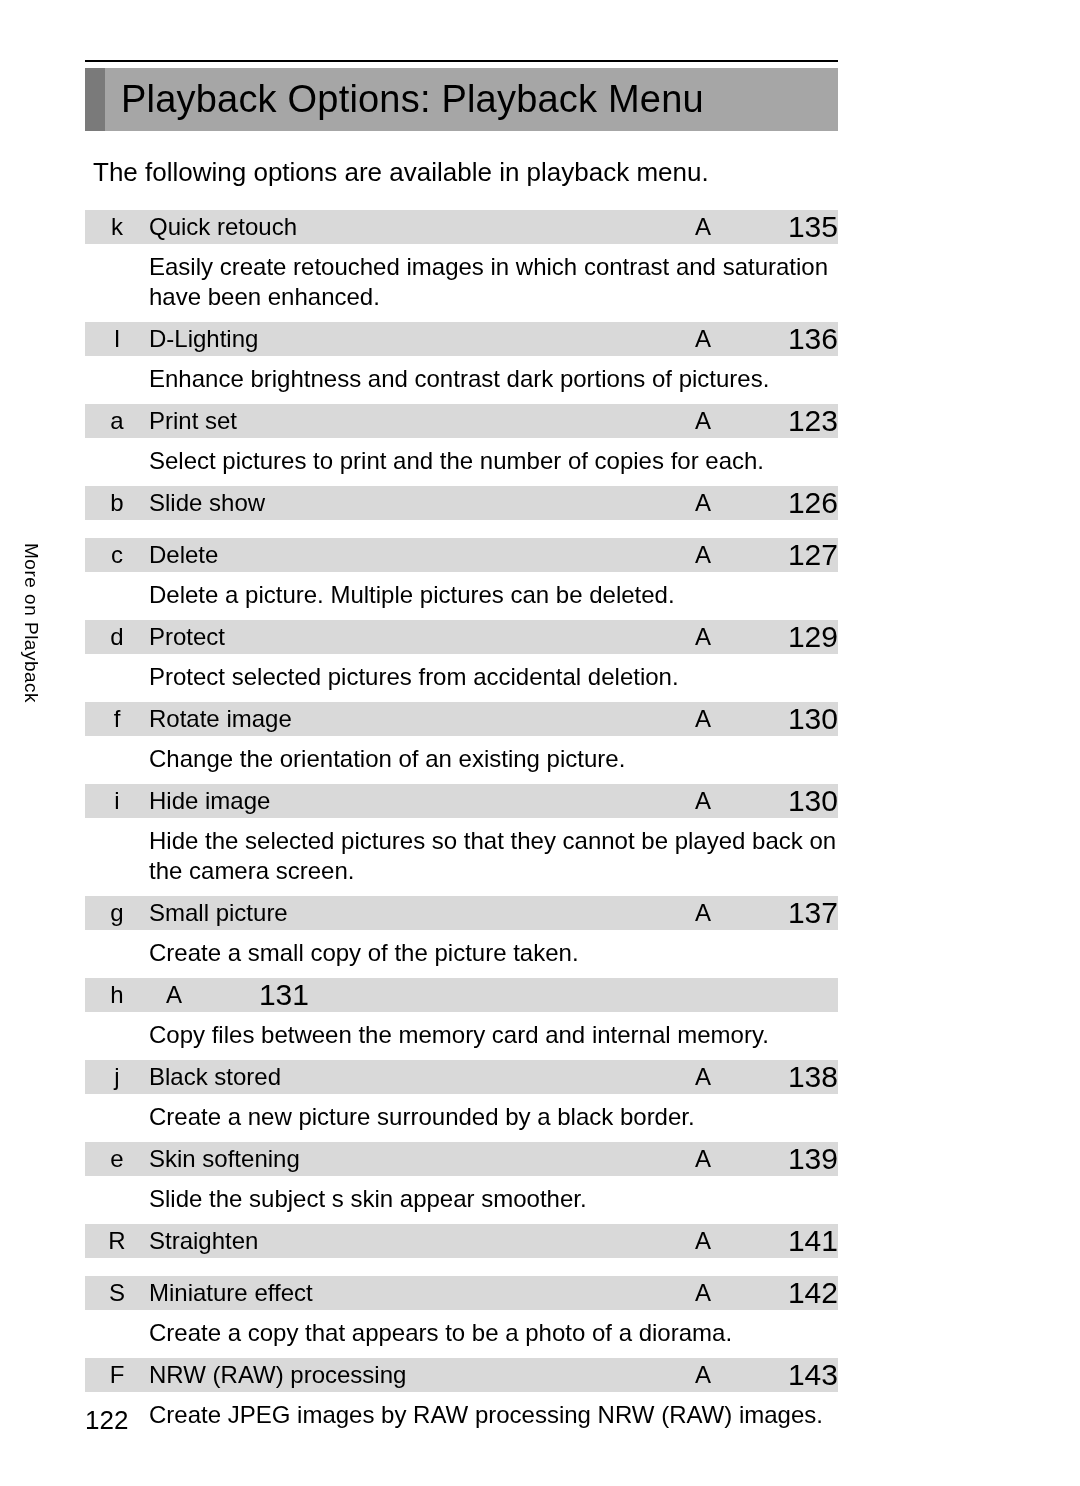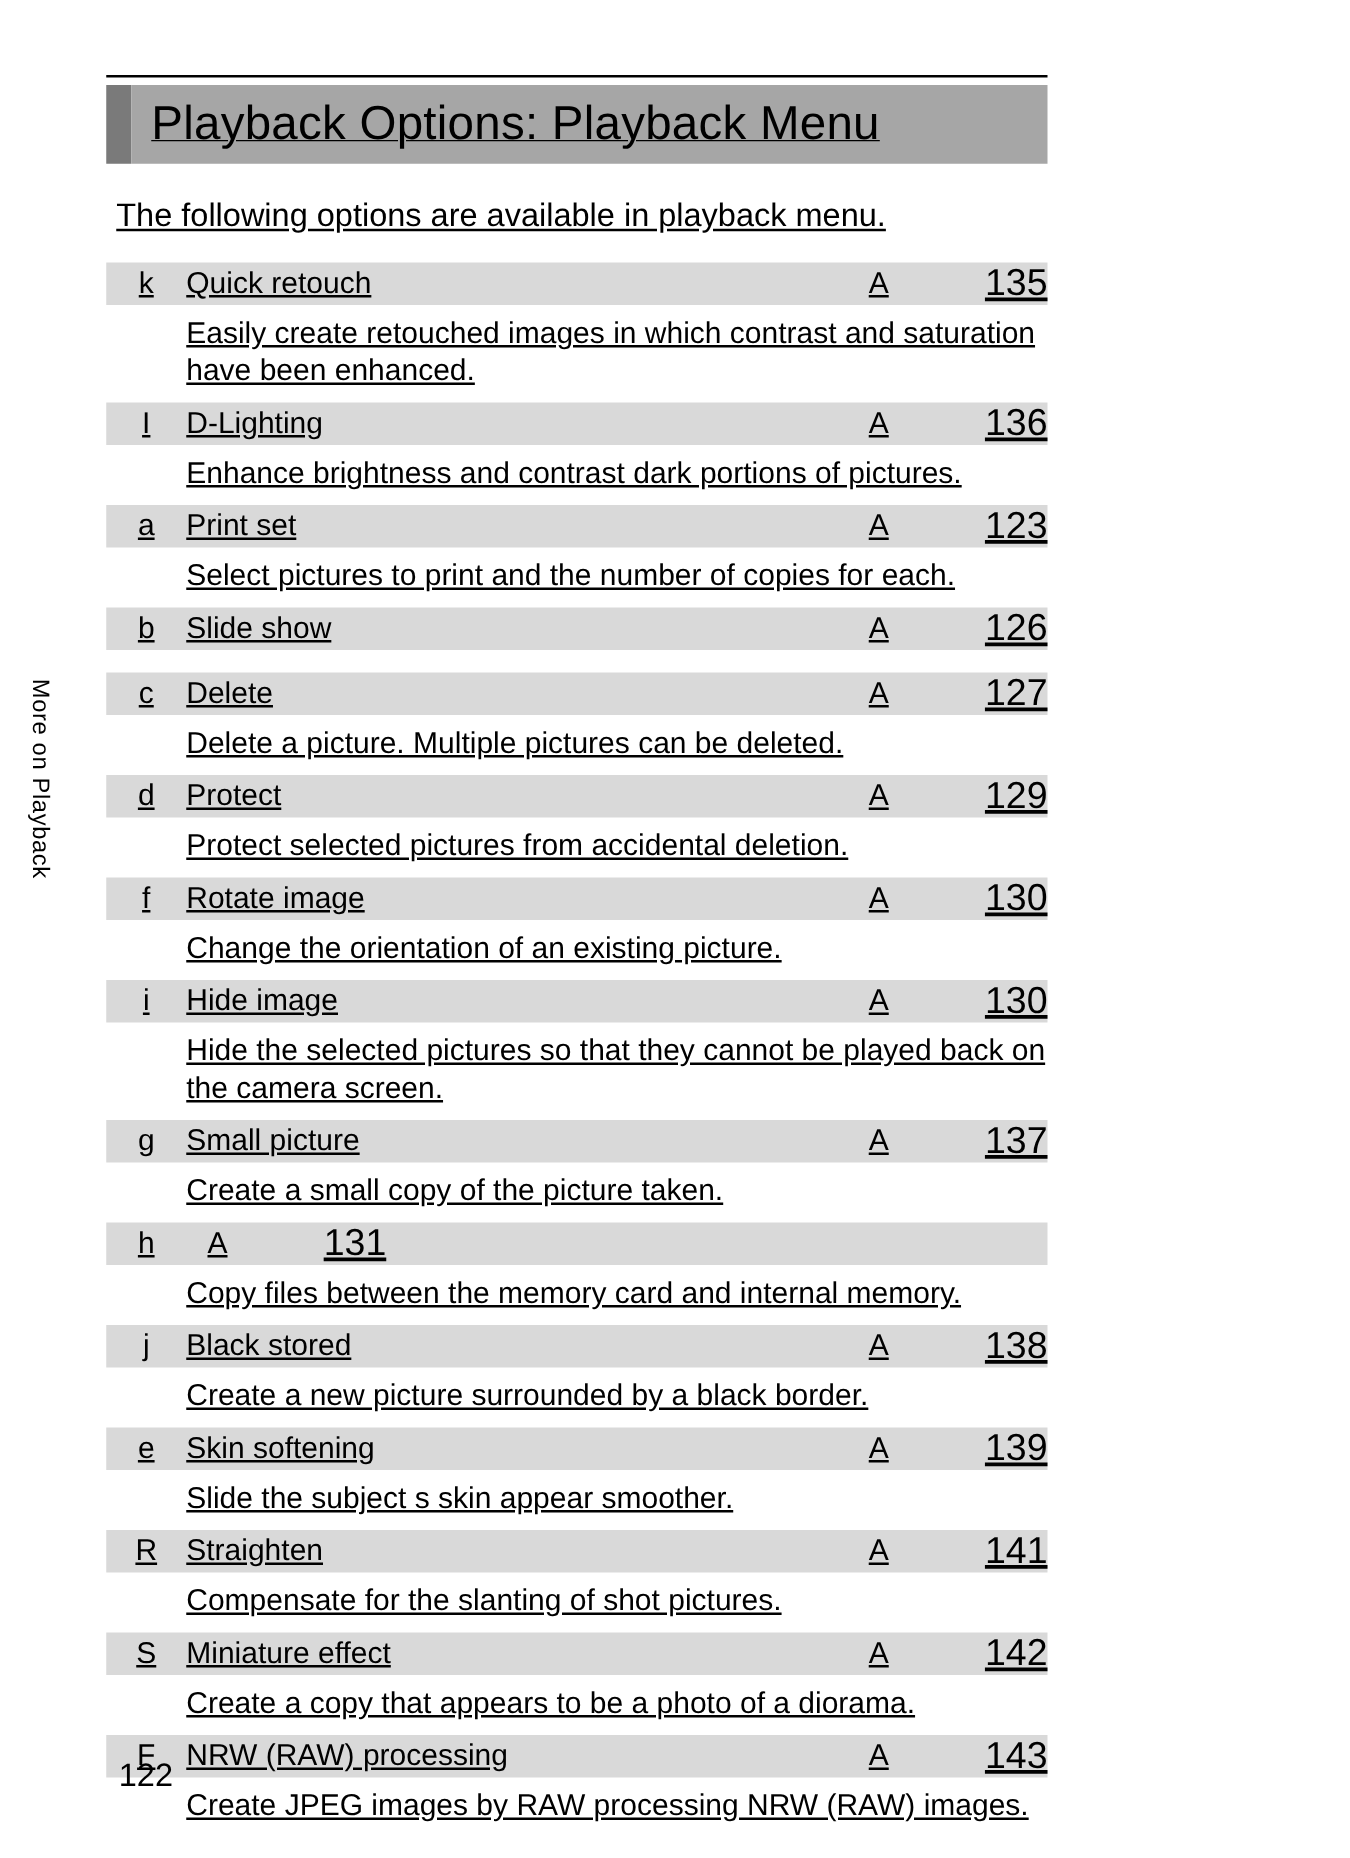--- a/index.html
+++ b/index.html
@@ -1,34 +1,34 @@
 <!DOCTYPE html>
 <html><head>
 <meta charset="utf-8">
 <style>
   * { box-sizing: border-box; margin: 0; padding: 0; }
   html, body { width: 1080px; height: 1486px; background: #fff; font-family: Arial, Helvetica, sans-serif; color: #000; }
-  .page { width: 923px; height: 1486px; position: relative; padding: 60px 85px 0 85px; text-decoration: underline; }
+  .page { width: 923px; height: 1486px; position: relative; padding: 60px 85px 0 85px; }
   .rule { border-top: 2px solid #000; margin-bottom: 6px; }
   .title-bar { display: flex; align-items: stretch; margin-bottom: 26px; }
   .title-dark { width: 20px; background: #7a7a7a; }
   .title-light { flex: 1; background: #a6a6a6; padding: 10px 16px; }
   .title-light span { font-size: 38px; color: #000; letter-spacing: 0.2px; }
   .intro { font-size: 26px; margin-bottom: 22px; padding-left: 8px; }
   .table { width: 100%; }
   .row-header { display: flex; align-items: center; background: #d9d9d9; height: 34px; }
   .row-desc { display: flex; padding: 8px 0 10px 0; font-size: 24px; line-height: 1.25; }
   .col-icon { width: 64px; text-align: center; font-size: 24px; }
   .col-name { flex: 1; font-size: 24px; }
   .col-ref { width: 50px; text-align: center; font-size: 24px; }
   .col-page { width: 110px; text-align: right; padding-left: 10px; font-size: 30px; }
   .row-desc .desc-pad { width: 64px; }
   .row-desc .desc-text { flex: 1; }
   .side-tab { position: absolute; left: 20px; top: 543px; writing-mode: vertical-rl; font-size: 19px; letter-spacing: 0.5px; }
-  .page-num { position: absolute; left: 95px; bottom: 50px; font-size: 26px; }
+  .page-num { position: absolute; left: 85px; bottom: 50px; font-size: 26px; }
 </style>
 </head>
 <body>
 
 <div class="page">
   <div class="rule"></div>
   <div class="title-bar">
     <div class="title-dark"></div>
     <div class="title-light">
       <span>Playback Options: Playback Menu</span>
@@ -156,21 +156,20 @@
         <div class="desc-text">Slide the subject s skin appear smoother.</div>
       </div>
       <div class="row-header">
         <div class="col-icon">R</div>
         <div class="col-name">Straighten</div>
         <div class="col-ref">A</div>
         <div class="col-page">141</div>
       </div>
       <div class="row-desc">
         <div class="desc-pad"></div>
-        <div class="desc-text">Compensate for the slanting of shot pictures.</div>
       </div>
       <div class="row-header">
         <div class="col-icon">S</div>
         <div class="col-name">Miniature effect</div>
         <div class="col-ref">A</div>
         <div class="col-page">142</div>
       </div>
       <div class="row-desc">
         <div class="desc-pad"></div>
         <div class="desc-text">Create a copy that appears to be a photo of a diorama.</div>

